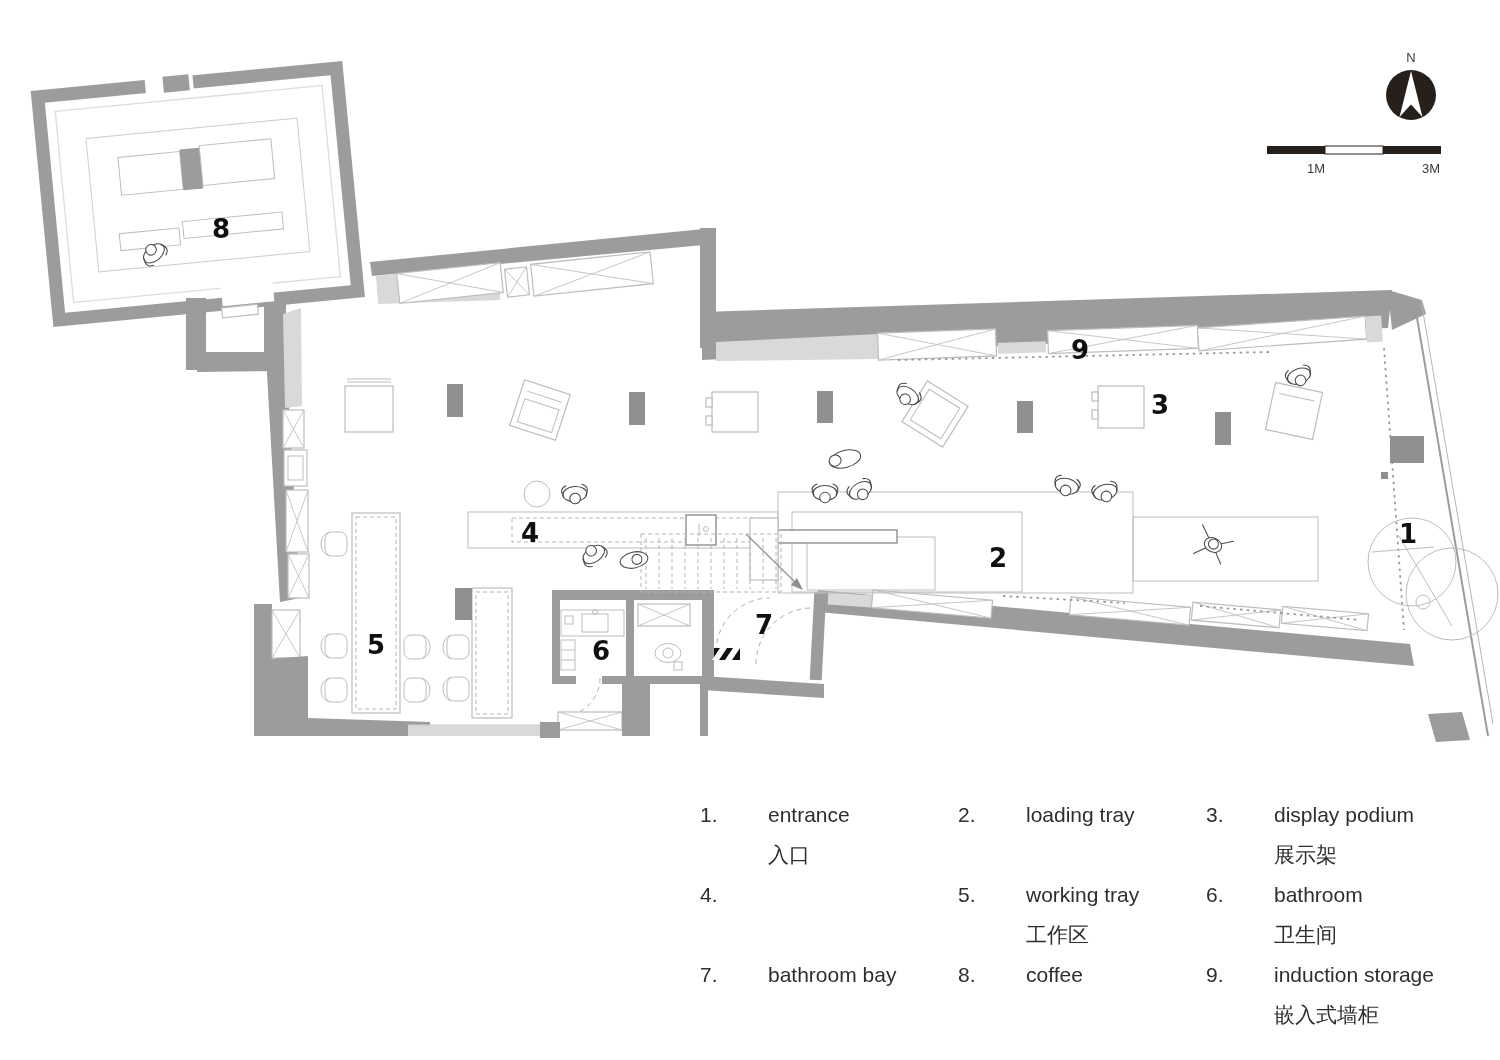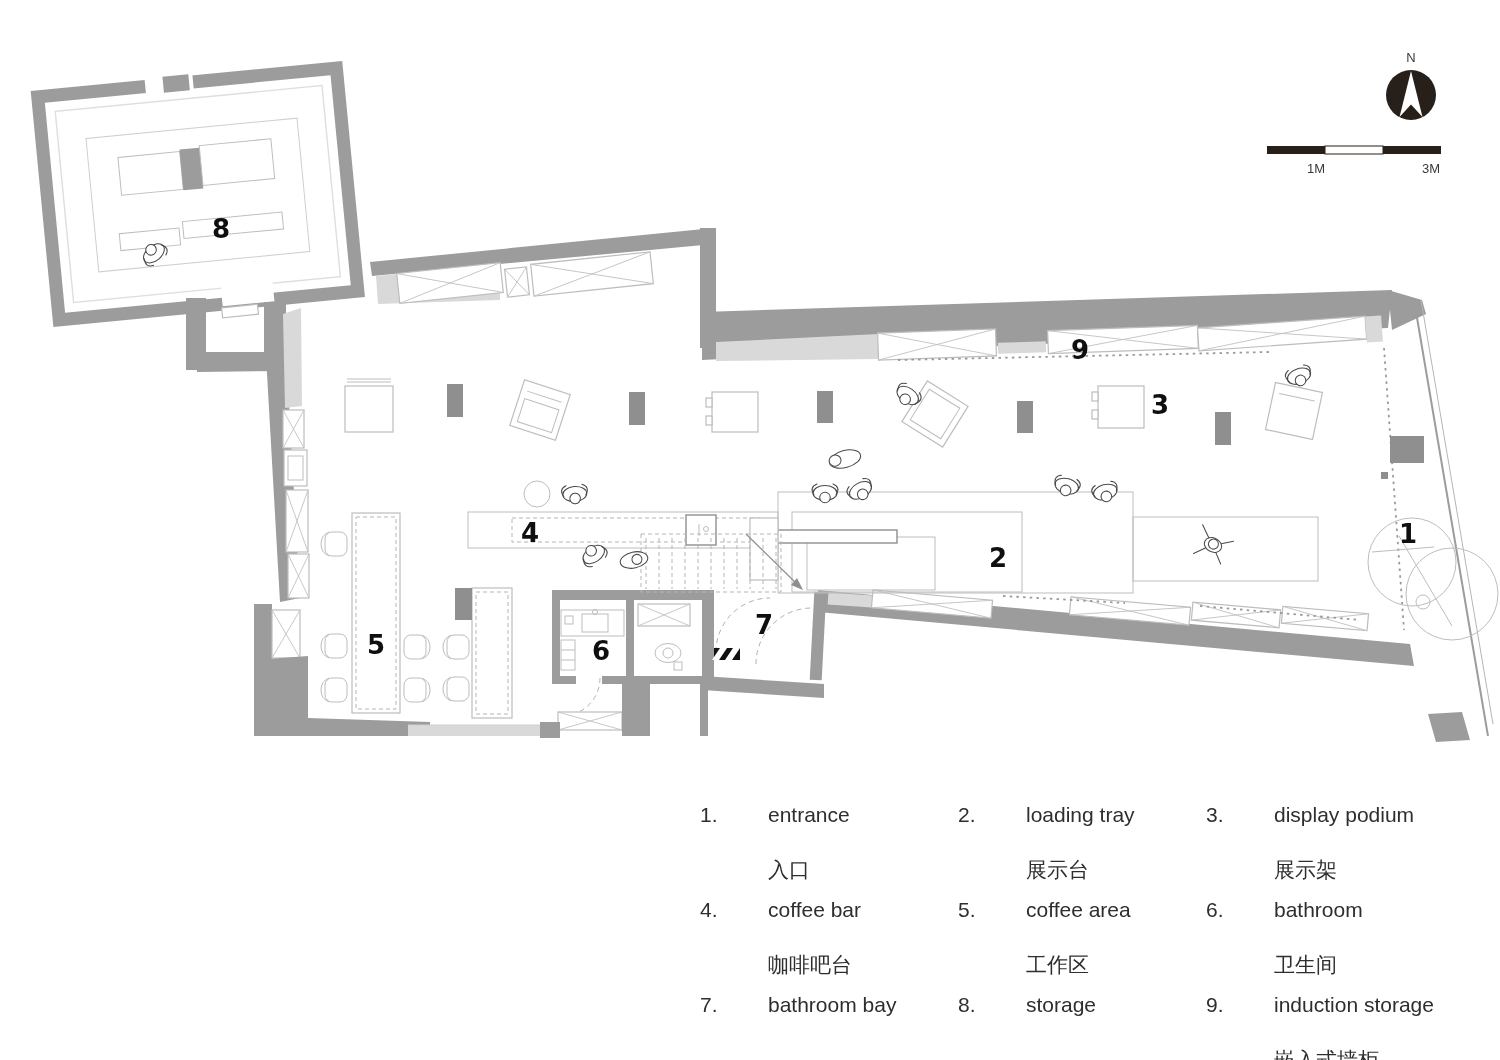--- a/index.html
+++ b/index.html
@@ -25,21 +25,21 @@
   text.small{font:13px "Liberation Sans",sans-serif;fill:#3a3a3a;text-anchor:middle;}
 
   
   .legend{position:absolute;left:700px;top:795px;display:grid;
           grid-template-columns:258px 248px 300px;
           font-family:"Liberation Sans",sans-serif;font-size:21px;color:#2e2e2e;}
   .legend .entry{display:flex;min-height:80px;align-items:flex-start;}
   .legend .num{width:68px;line-height:40px;}
   .legend .txt{flex:1;}
   .legend .l-en{display:block;line-height:40px;}
-  .legend .l-zh{display:block;line-height:40px;margin-top:15px;}
+  .legend .l-zh{display:block;line-height:40px;}
 </style>
 </head>
 <body>
 
 <div class="canvas">
 <svg width="1500" height="1060" viewBox="0 0 1500 1060">
   <defs>
     <g id="sym-person">
       <ellipse cx="0" cy="3" rx="12" ry="7.5" class="pp"></ellipse>
       <path d="M-11,1 Q-16,9 -8,12" class="ppl"></path>
@@ -355,61 +355,56 @@
       <span class="num">1.</span>
       <span class="txt">
           <span class="l-en">entrance</span>
           <span class="l-zh">入口</span>
         </span>
     </div>
     <div class="entry">
       <span class="num">2.</span>
       <span class="txt">
           <span class="l-en">loading tray</span>
-          <span class="l-zh">展示台</span>
         </span>
     </div>
     <div class="entry">
       <span class="num">3.</span>
       <span class="txt">
           <span class="l-en">display podium</span>
           <span class="l-zh">展示架</span>
         </span>
     </div>
     <div class="entry">
       <span class="num">4.</span>
-      <span class="txt">
-          <span class="l-en">coffee bar</span>
-          <span class="l-zh">咖啡吧台</span>
-        </span>
     </div>
     <div class="entry">
       <span class="num">5.</span>
       <span class="txt">
-          <span class="l-en">coffee area</span>
+          <span class="l-en">working tray</span>
           <span class="l-zh">工作区</span>
         </span>
     </div>
     <div class="entry">
       <span class="num">6.</span>
       <span class="txt">
           <span class="l-en">bathroom</span>
           <span class="l-zh">卫生间</span>
         </span>
     </div>
     <div class="entry">
       <span class="num">7.</span>
       <span class="txt">
           <span class="l-en">bathroom bay</span>
         </span>
     </div>
     <div class="entry">
       <span class="num">8.</span>
       <span class="txt">
-          <span class="l-en">storage</span>
+          <span class="l-en">coffee</span>
         </span>
     </div>
     <div class="entry">
       <span class="num">9.</span>
       <span class="txt">
           <span class="l-en">induction storage</span>
           <span class="l-zh">嵌入式墙柜</span>
         </span>
     </div>
   </div>

